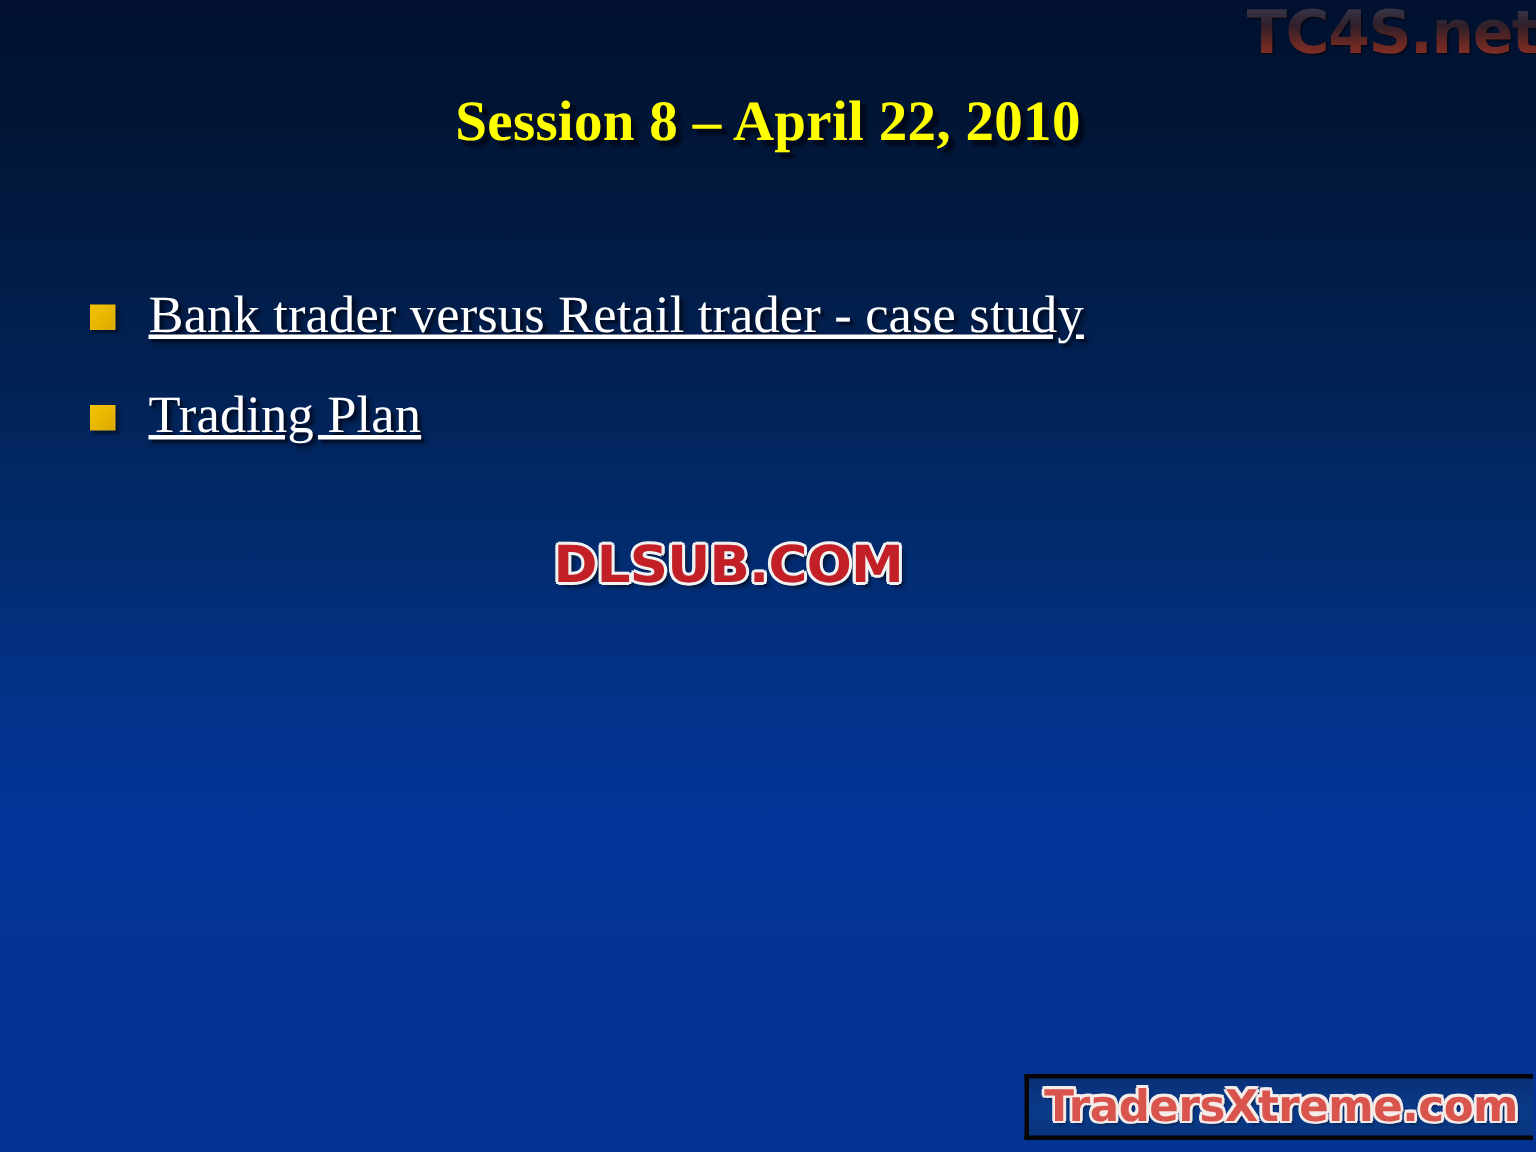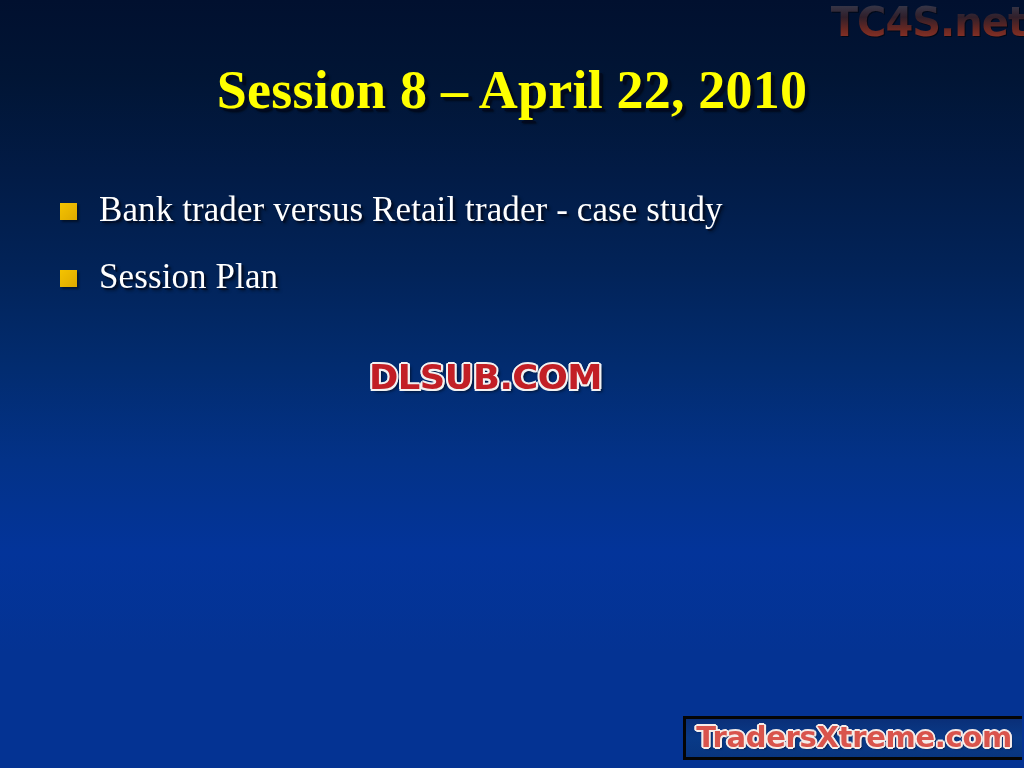--- a/index.html
+++ b/index.html
@@ -32,21 +32,21 @@
   
   #slide-title {
     position: absolute;
     top: 62px;
     left: 0;
     width: 1024px;
     text-align: center;
     color: #ffff00;
     font-family: "Liberation Serif", "DejaVu Serif", serif;
     font-weight: bold;
-    font-size: 54px;
+    font-size: 38px;
     line-height: 1.05;
     letter-spacing: 0.2px;
     text-shadow:
        3px 3px 0 rgba(2, 10, 32, 0.92),
        4px 4px 2px rgba(0, 0, 0, 0.55);
     white-space: nowrap;
   }
 
   
   #bullet-list {
@@ -75,20 +75,21 @@
   .bullet-text {
     color: #ffffff;
     font-family: "Liberation Serif", "DejaVu Serif", serif;
     font-weight: normal;
     font-size: 35px;
     line-height: 1.28;
     letter-spacing: 0.1px;
     text-shadow:
       2px 2px 0 rgba(2, 12, 38, 0.80),
       3px 3px 3px rgba(0, 0, 0, 0.45);
+    text-decoration: underline;
   }
 
   
   #watermark-tc4s {
     position: absolute;
     top: 2px;
     right: -2px;
     font-family: "DejaVu Sans", "Liberation Sans", sans-serif;
     font-weight: bold;
     font-size: 40px;
@@ -170,21 +171,21 @@
 
   <div id="bullet-list">
 
     <div class="bullet-row">
       <span class="bullet-marker"></span>
       <span class="bullet-text">Bank trader versus Retail trader - case study</span>
     </div>
 
     <div class="bullet-row">
       <span class="bullet-marker"></span>
-      <span class="bullet-text">Session Plan</span>
+      <span class="bullet-text">Trading Plan</span>
     </div>
 
   </div>
 
   <div id="watermark-tc4s">TC4S.net</div>
 
   <div id="watermark-dlsub">DLSUB.COM</div>
 
   <div id="watermark-traders">TradersXtreme.com</div>
 

